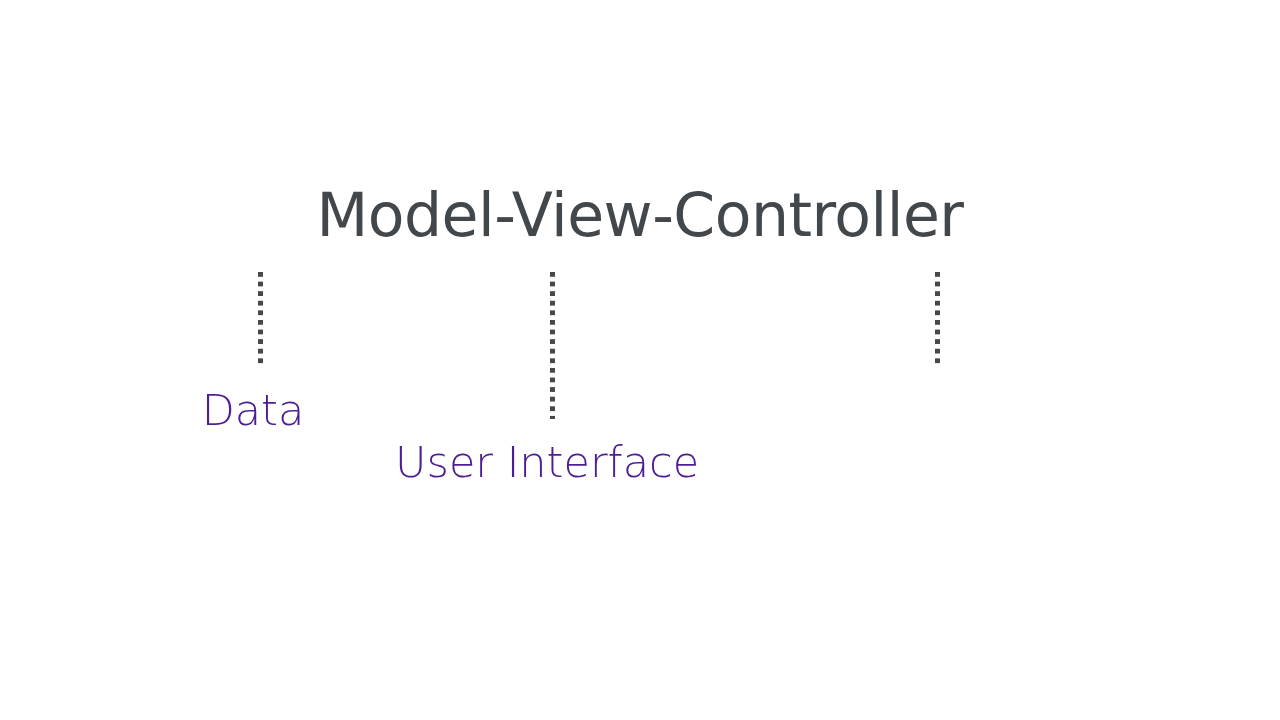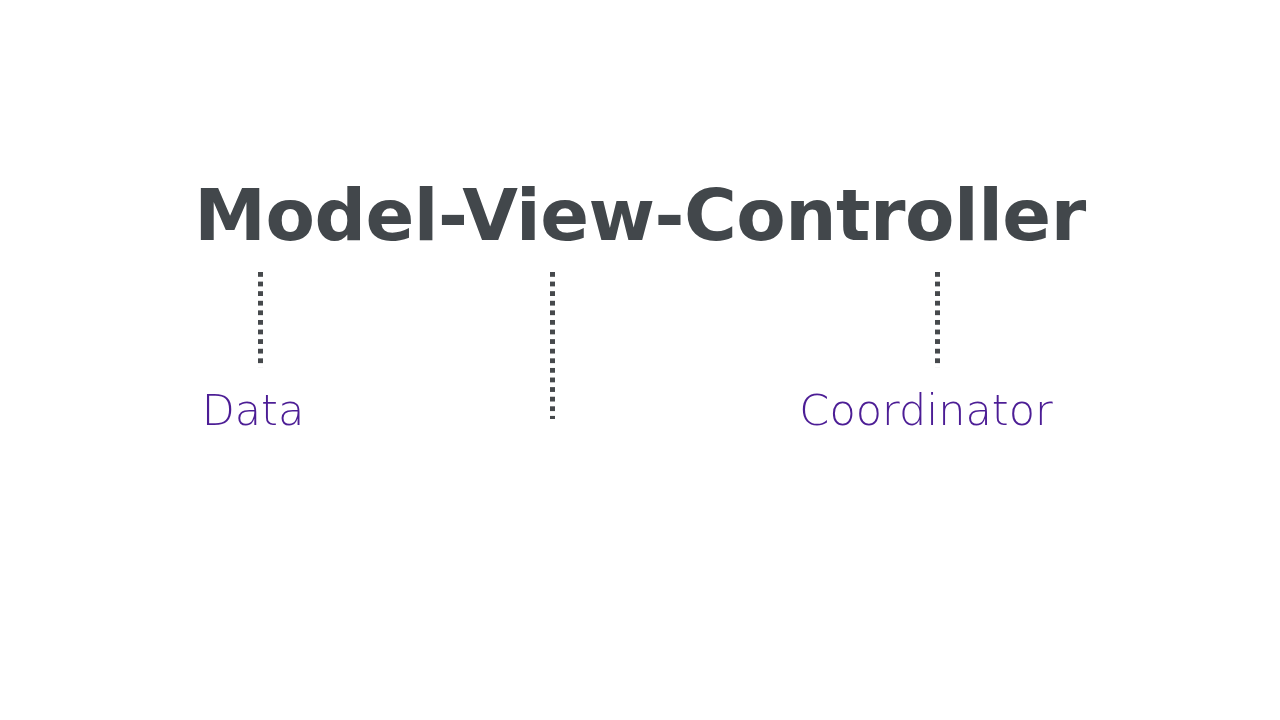--- a/index.html
+++ b/index.html
@@ -22,22 +22,22 @@
   }
 
   
   #title {
     position: absolute;
     left: 0;
     top: 165px;
     width: 1280px;
     text-align: center;
     font-family: "DejaVu Sans", sans-serif;
-    font-weight: 700;
-    font-size: 72px;
+    font-weight: 400;
+    font-size: 60px;
     line-height: 100px;
     letter-spacing: -0.5px;
     color: #42474b;
     white-space: nowrap;
   }
 
   
   .connector {
     position: absolute;
     width: 5px;
@@ -103,16 +103,16 @@
   <div id="title">Model-View-Controller</div>
 
   <div class="connector" id="connector-model"></div>
 
   <div class="connector" id="connector-view"></div>
 
   <div class="connector" id="connector-controller"></div>
 
   <div class="leaf-label" id="label-data">Data</div>
 
+  <div class="leaf-label" id="label-user-interface">User Interface</div>
 
-  <div class="leaf-label" id="label-coordinator">Coordinator</div>
 
 </div>
 
 </body></html>

